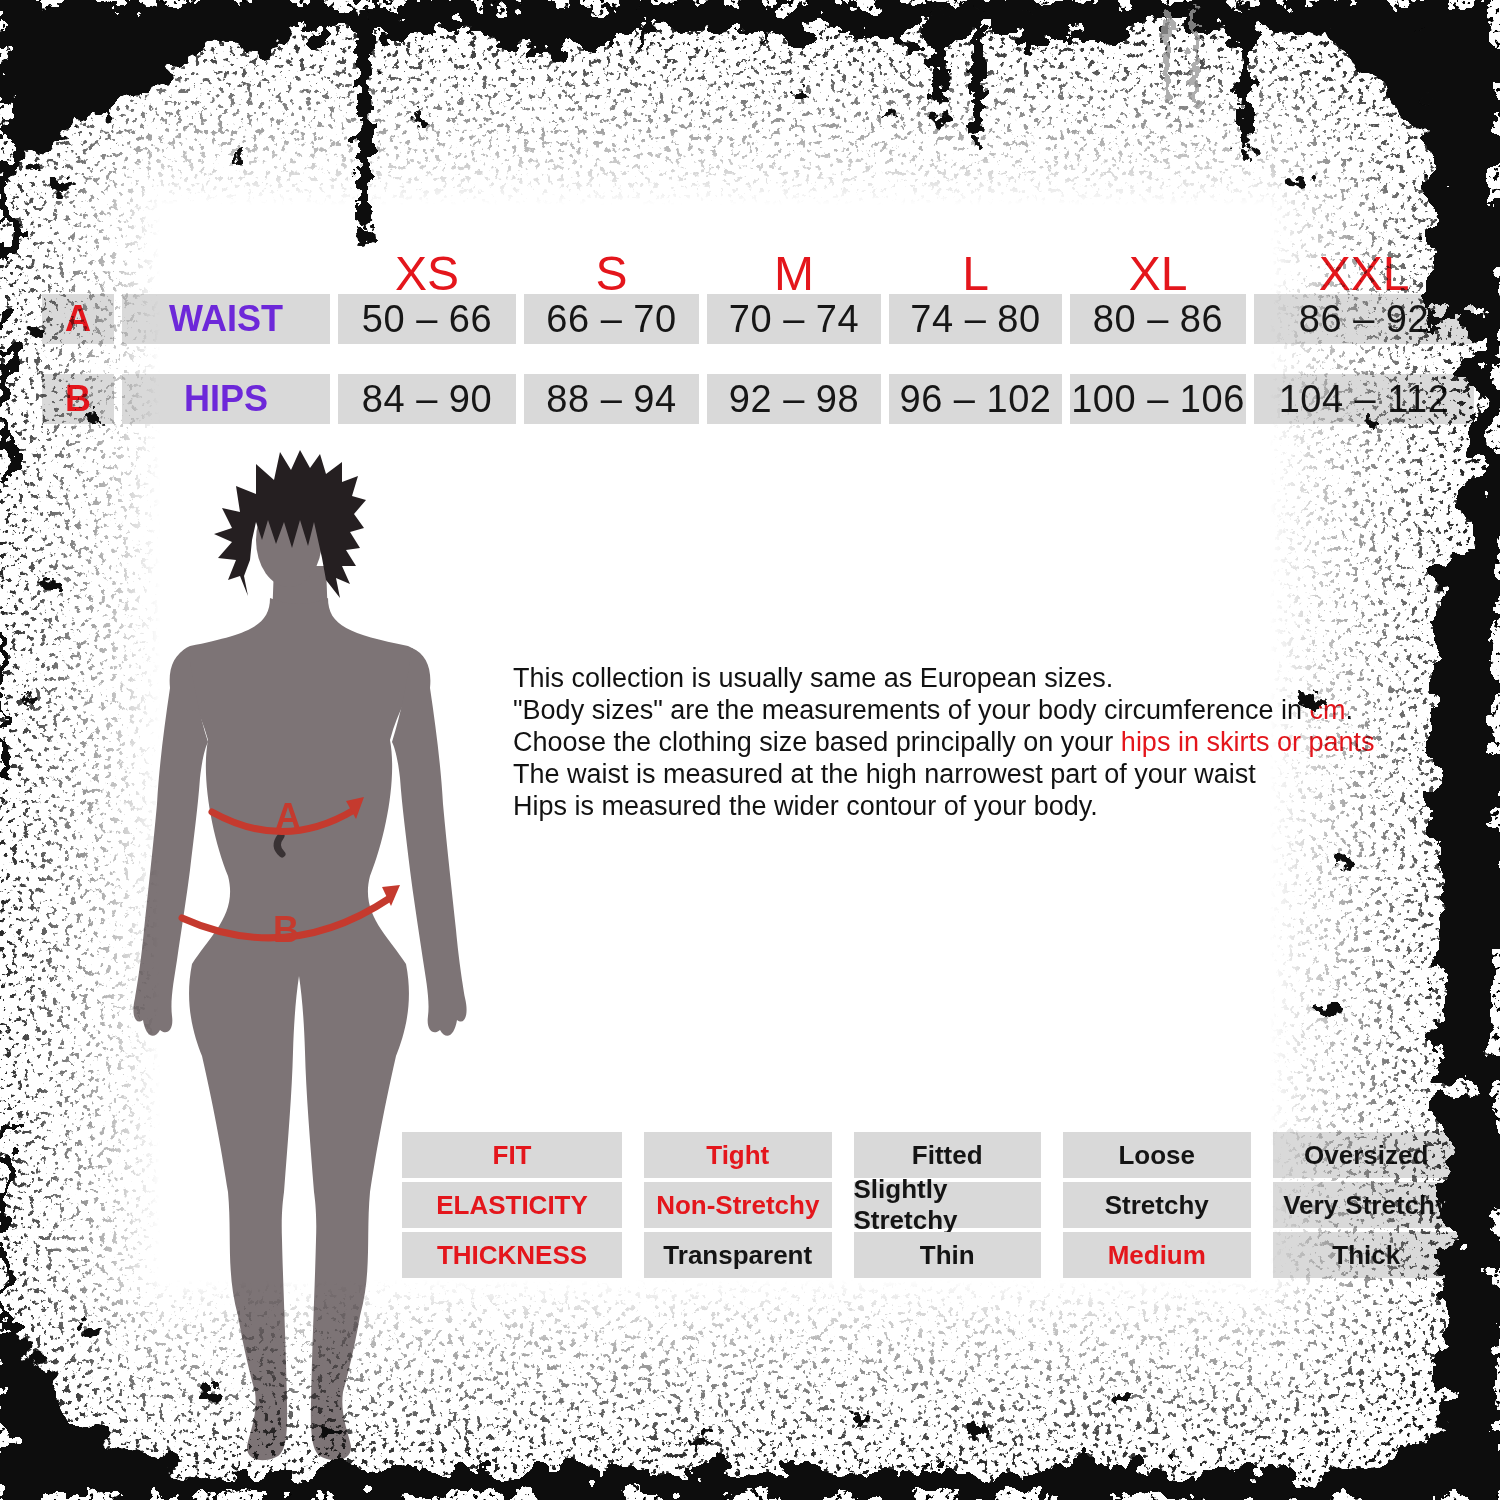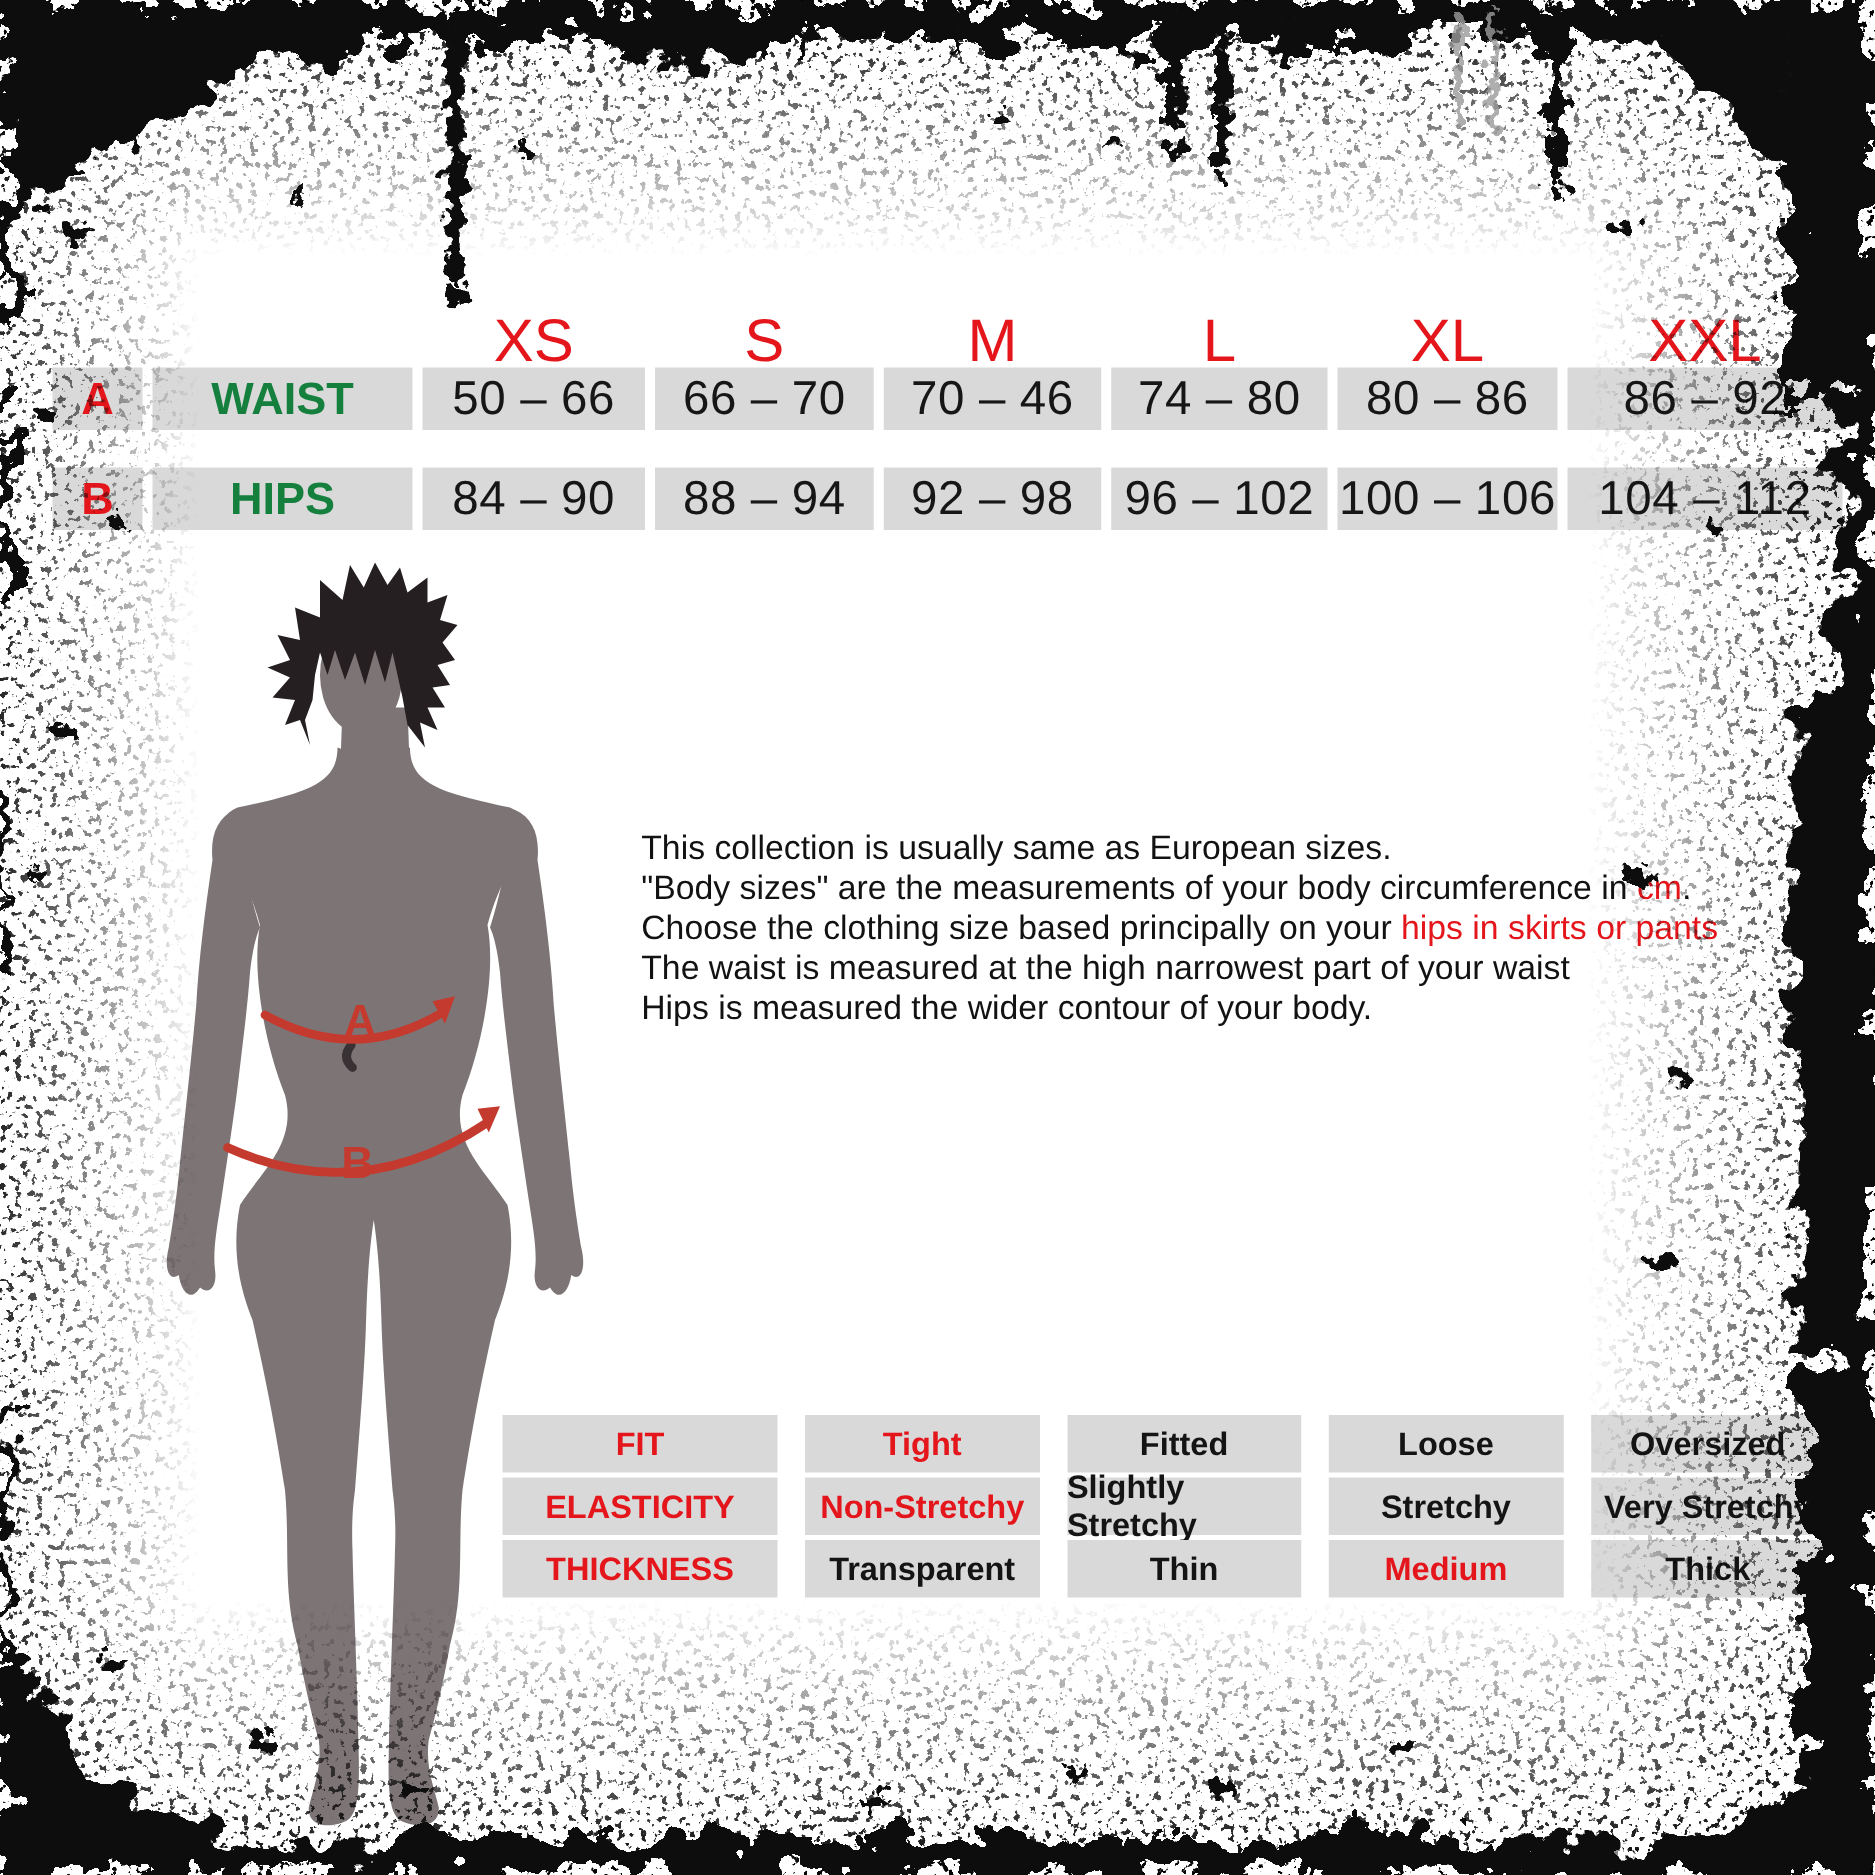--- a/index.html
+++ b/index.html
@@ -21,21 +21,21 @@
     grid-template-columns:72px 208px 178px 175px 174px 173px 176px 1fr;
     column-gap:8px;
   }
   .trow.thead { height:48px; }
   .trow.tbody { height:50px; }
   .tspacer { height:30px; }
   .cell { display:flex; align-items:center; justify-content:center; }
   .cell.gray { background:var(--cell,#d9d9d9); }
   .thead .cell { font-weight:400; font-size:48px; color:var(--red,#e4161c); }
   .cell.key { font-weight:700; font-size:36px; color:var(--red,#e4161c); }
-  .cell.lab { font-weight:700; font-size:36px; color:#15803d; }
+  .cell.lab { font-weight:700; font-size:36px; color:#6d28d9; }
   .cell.val { font-weight:400; font-size:38px; letter-spacing:0.5px; color:#161616; }
 
   
   .notes {
     position:absolute; left:513px; top:662px; z-index:2;
     font-size:27px; line-height:32px; white-space:nowrap; color:#121212;
   }
 
   
   .props {
@@ -67,21 +67,21 @@
     <div class="cell">M</div>
     <div class="cell">L</div>
     <div class="cell">XL</div>
     <div class="cell">XXL</div>
   </div>
   <div class="trow tbody">
     <div class="cell gray key">A</div>
     <div class="cell gray lab">WAIST</div>
     <div class="cell gray val">50 – 66</div>
     <div class="cell gray val">66 – 70</div>
-    <div class="cell gray val">70 – 46</div>
+    <div class="cell gray val">70 – 74</div>
     <div class="cell gray val">74 – 80</div>
     <div class="cell gray val">80 – 86</div>
     <div class="cell gray val">86 – 92</div>
   </div>
   <div class="tspacer"></div>
   <div class="trow tbody">
     <div class="cell gray key">B</div>
     <div class="cell gray lab">HIPS</div>
     <div class="cell gray val">84 – 90</div>
     <div class="cell gray val">88 – 94</div>

